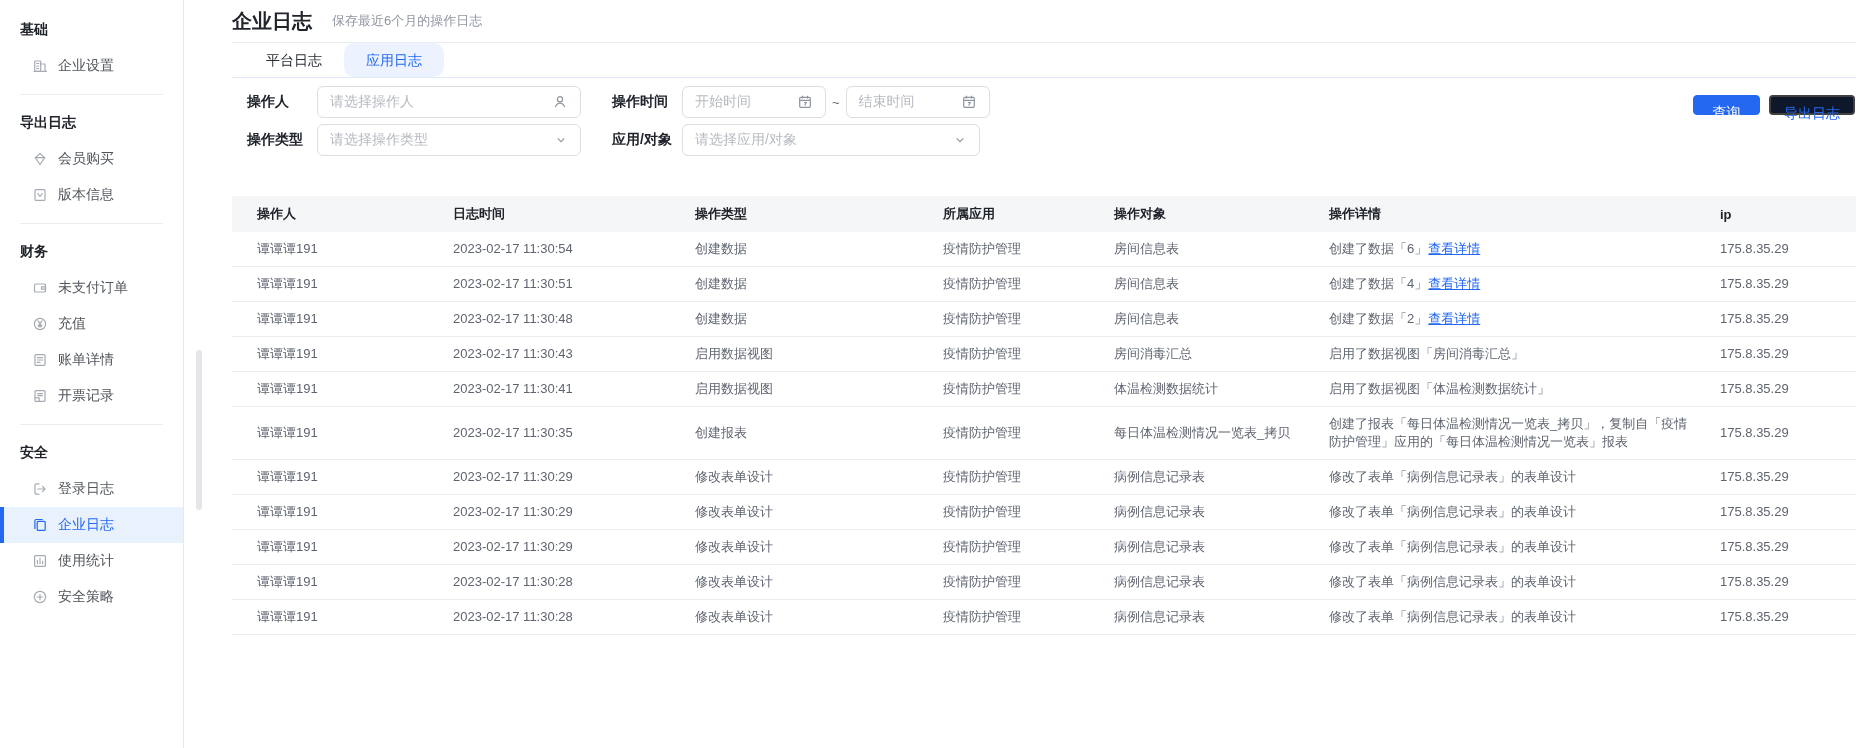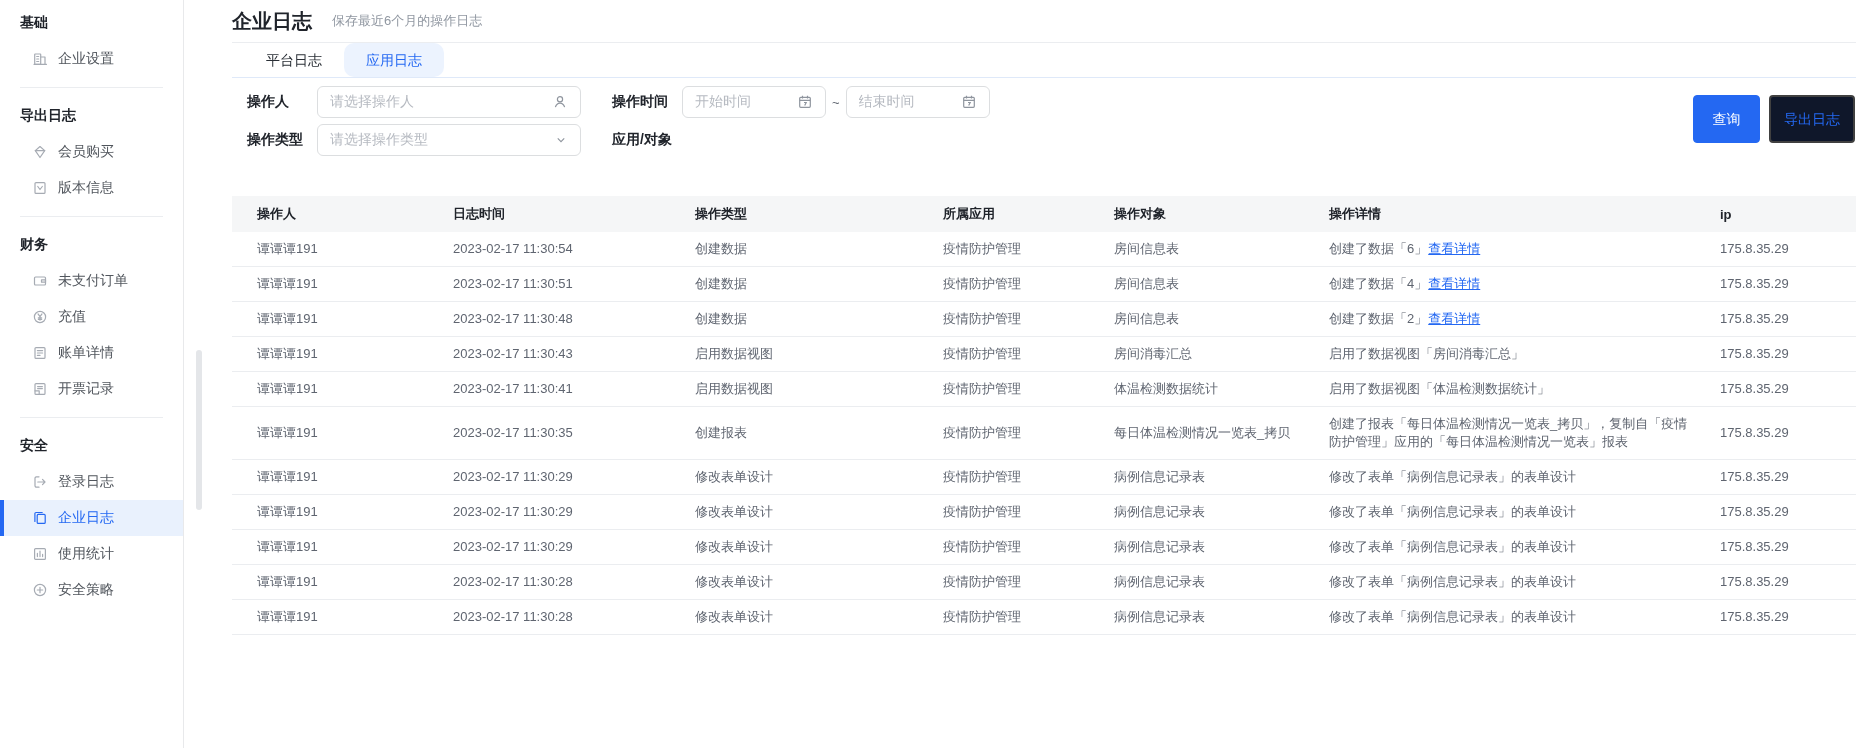--- a/index.html
+++ b/index.html
@@ -6,21 +6,21 @@
   html,body { margin:0; padding:0; }
   body {
     width:1872px; height:748px; position:relative; overflow:hidden;
     background:#fff; color:#1f2329;
     font-family:"Liberation Sans", sans-serif;
   }
   svg { display:block; }
 
   
   .sidebar { position:absolute; left:0; top:0; width:184px; height:748px;
-    border-right:1px solid #e8e9eb; background:#fff; padding-top:5px; }
+    border-right:1px solid #e8e9eb; background:#fff; padding-top:12px; }
   .side-title { height:36px; display:flex; align-items:center; padding-left:20px;
     font-size:14px; font-weight:700; color:#20242b; }
   .side-item { height:36px; display:flex; align-items:center; gap:10px;
     padding-left:28px; border-left:4px solid transparent;
     font-size:14px; color:#51565d; cursor:pointer; }
   .side-item .icon { width:16px; height:16px; color:#a6abb3; flex:none; }
   .side-item.active { border-left-color:#2468f2; background:#e9f1fd; color:#2468f2; }
   .side-item.active .icon { color:#2468f2; }
   .side-divider { height:1px; background:#ebedf0; margin:10px 20px; }
   .scroll-thumb { position:absolute; left:196px; top:350px; width:6px; height:160px;
@@ -46,21 +46,21 @@
     font-size:14px; font-weight:700; color:#20242b; }
   .ml16 { margin-left:16px; }
   .f-field { height:32px; border:1px solid #dcdee0; border-radius:6px; background:#fff;
     display:flex; align-items:center; padding:0 12px; font-size:14px; cursor:pointer; }
   .f-field .ph { flex:1; color:#b6bac1; white-space:nowrap; overflow:hidden; }
   .f-field .ficon { color:#8f959e; margin-left:8px; flex:none; }
   .w264 { width:264px; } .w146 { width:144px; } .w298 { width:298px; }
   .sep { margin:0 6px; color:#5f6570; font-size:13px; }
 
   .filter-btns { position:absolute; top:95px; right:17px; display:flex; gap:9px; }
-  .btn { height:48px; border-radius:4px; font-size:14px; cursor:pointer;
+  .btn { height:20px; border-radius:4px; font-size:14px; cursor:pointer;
     font-family:inherit; line-height:30px; text-align:center; }
   .btn-primary { width:67px; background:#2468f2; border:1px solid #2468f2; color:#fff; }
   .btn-outline { width:86px; background:#0f172a; border:2px solid #404040; color:#2468f2; }
 
   
   .log-table { margin-top:40px; width:100%; border-collapse:collapse; table-layout:fixed; }
   .log-table thead th { background:#f5f6f7; height:36px; padding:0 16px;
     font-size:13px; font-weight:600; color:#20242b; text-align:left;
     white-space:nowrap; overflow:hidden; }
   .log-table thead th:first-child { padding-left:25px; }
@@ -235,20 +235,28 @@
       <span class="f-label">操作类型</span>
       <div class="f-field w264">
         <span class="ph">请选择操作类型</span>
         <span class="ficon">
           <svg width="14" height="14" viewBox="0 0 16 16" fill="none" stroke="currentColor" stroke-width="1.3">
               <path d="M4.3 6.2 8 9.9l3.7-3.7"></path>
             </svg>
         </span>
       </div>
       <span class="f-label ml16">应用/对象</span>
+      <div class="f-field w298">
+        <span class="ph">请选择应用/对象</span>
+        <span class="ficon">
+          <svg width="14" height="14" viewBox="0 0 16 16" fill="none" stroke="currentColor" stroke-width="1.3">
+              <path d="M4.3 6.2 8 9.9l3.7-3.7"></path>
+            </svg>
+        </span>
+      </div>
     </div>
   </div>
 
   <div class="filter-btns">
     <button class="btn btn-primary">查询</button>
     <button class="btn btn-outline">导出日志</button>
   </div>
 
   <table class="log-table">
     <colgroup id="cols">

